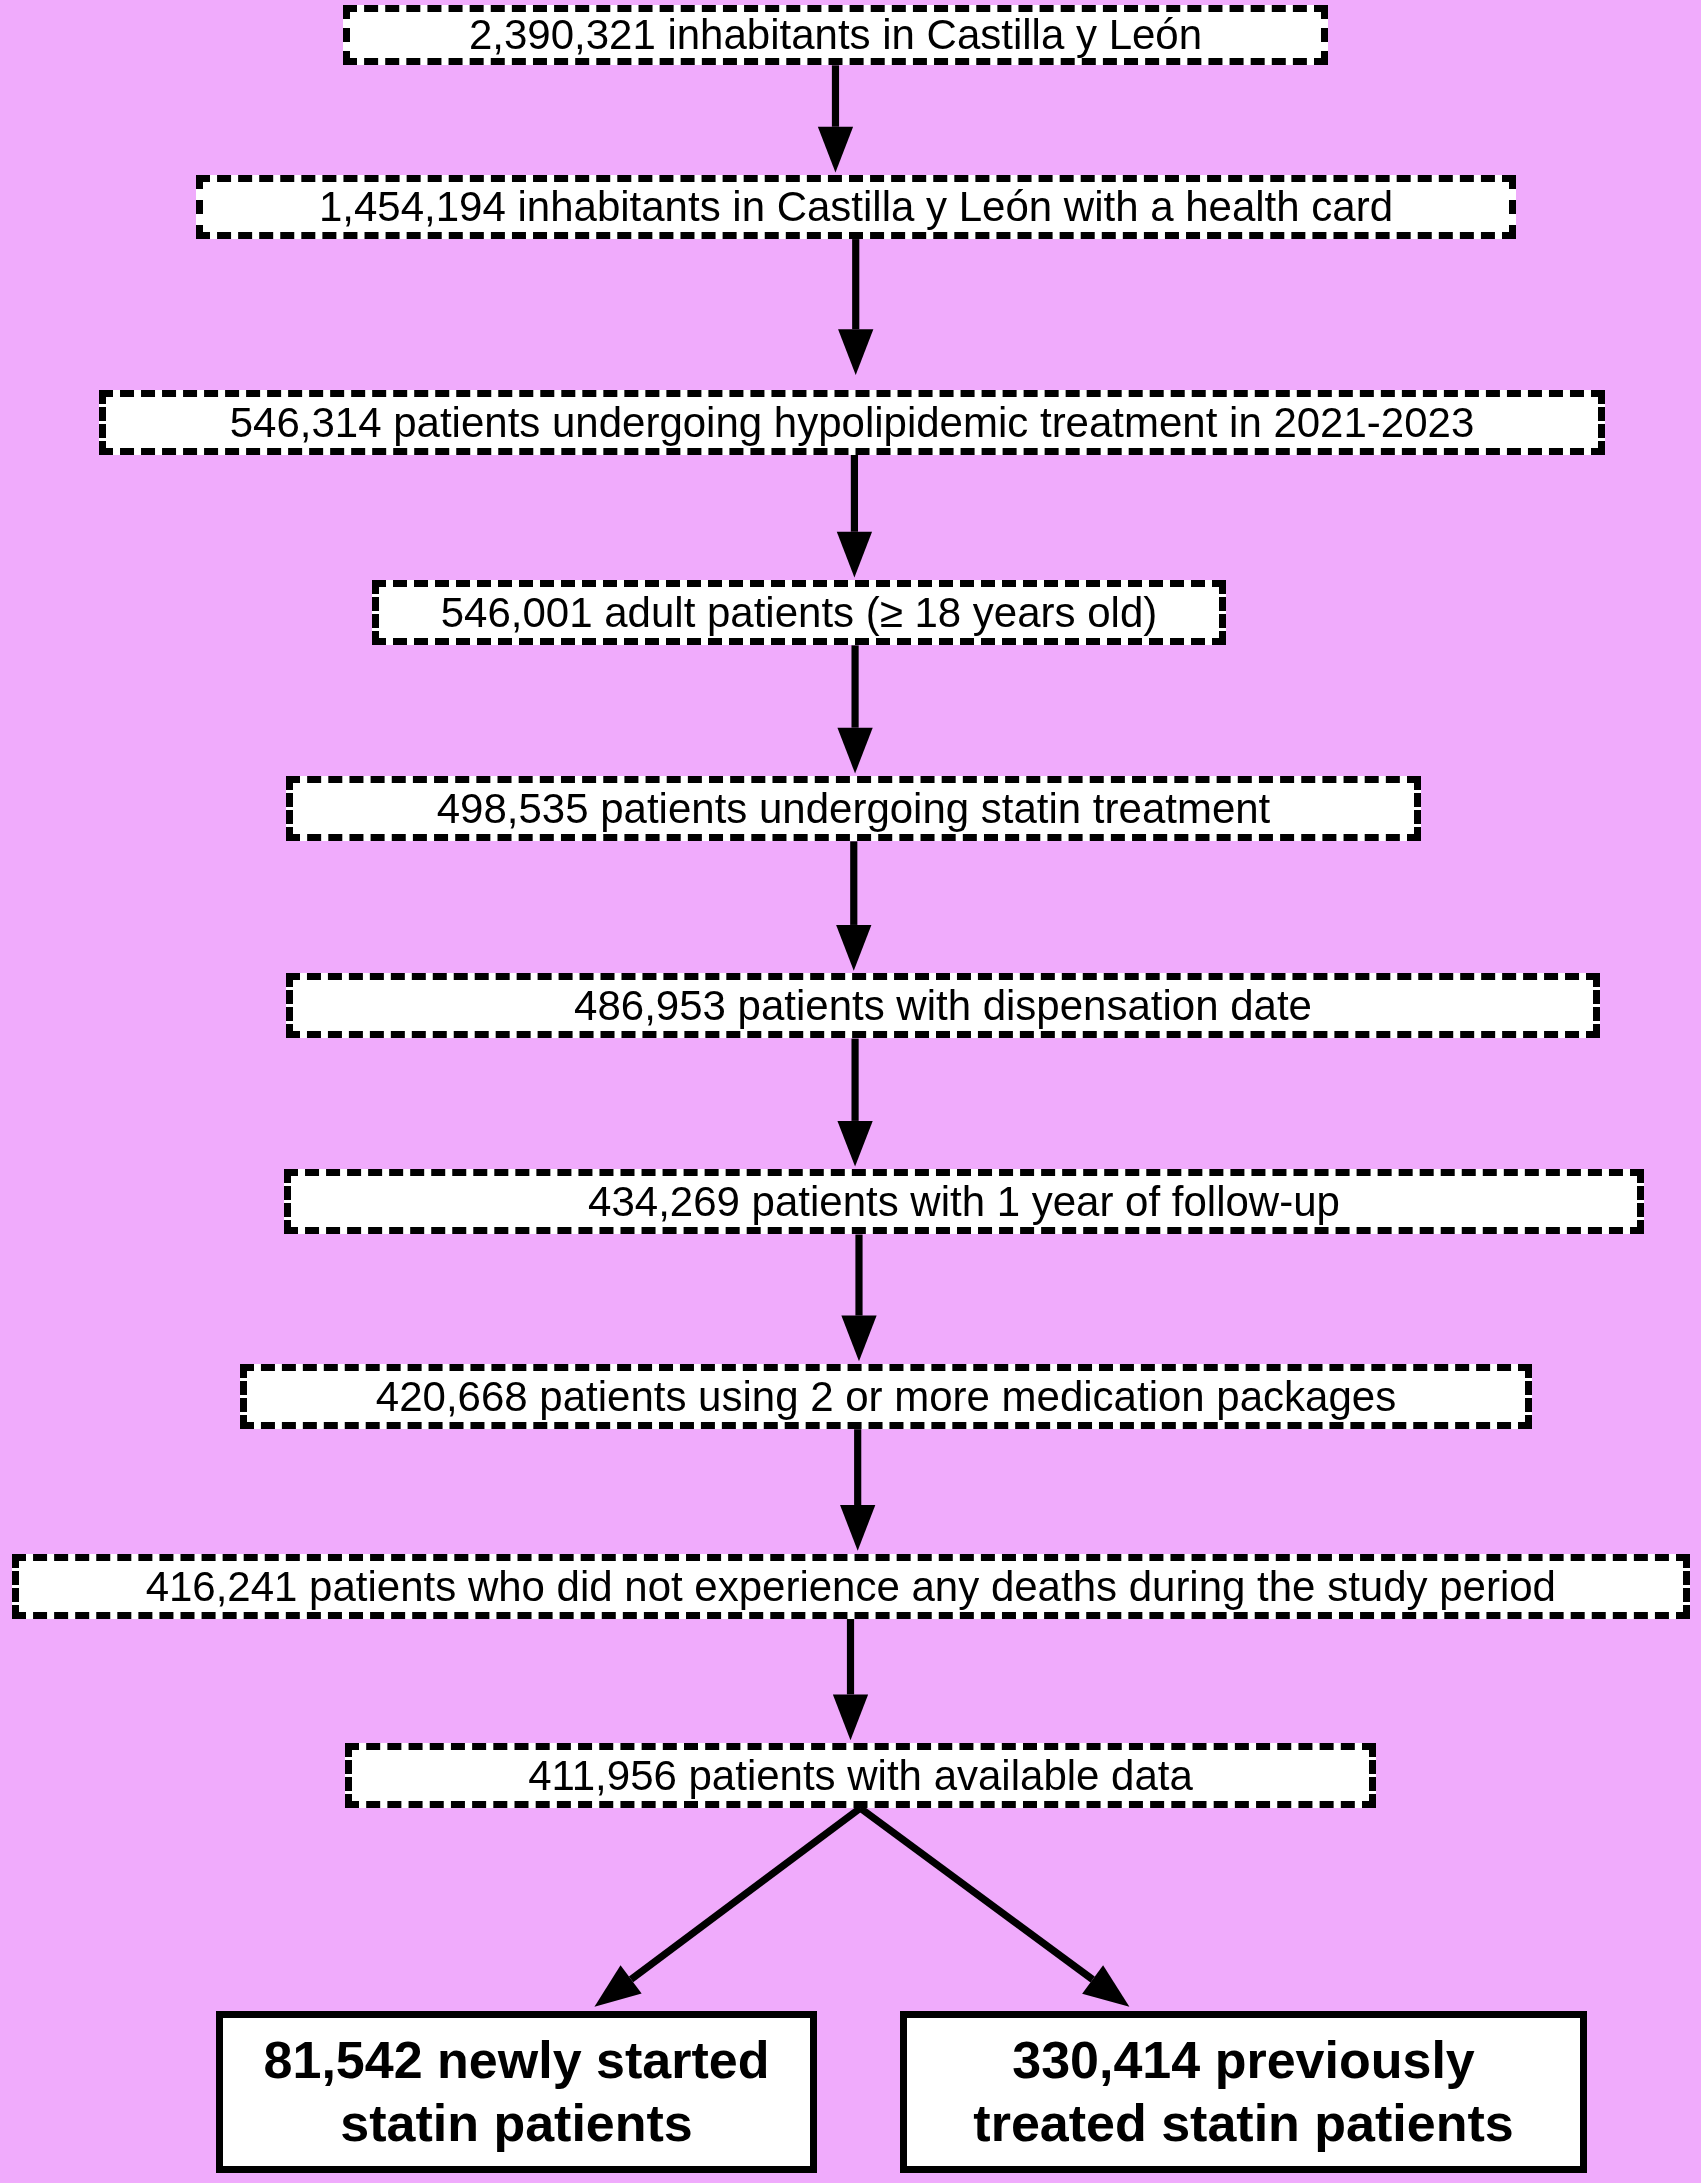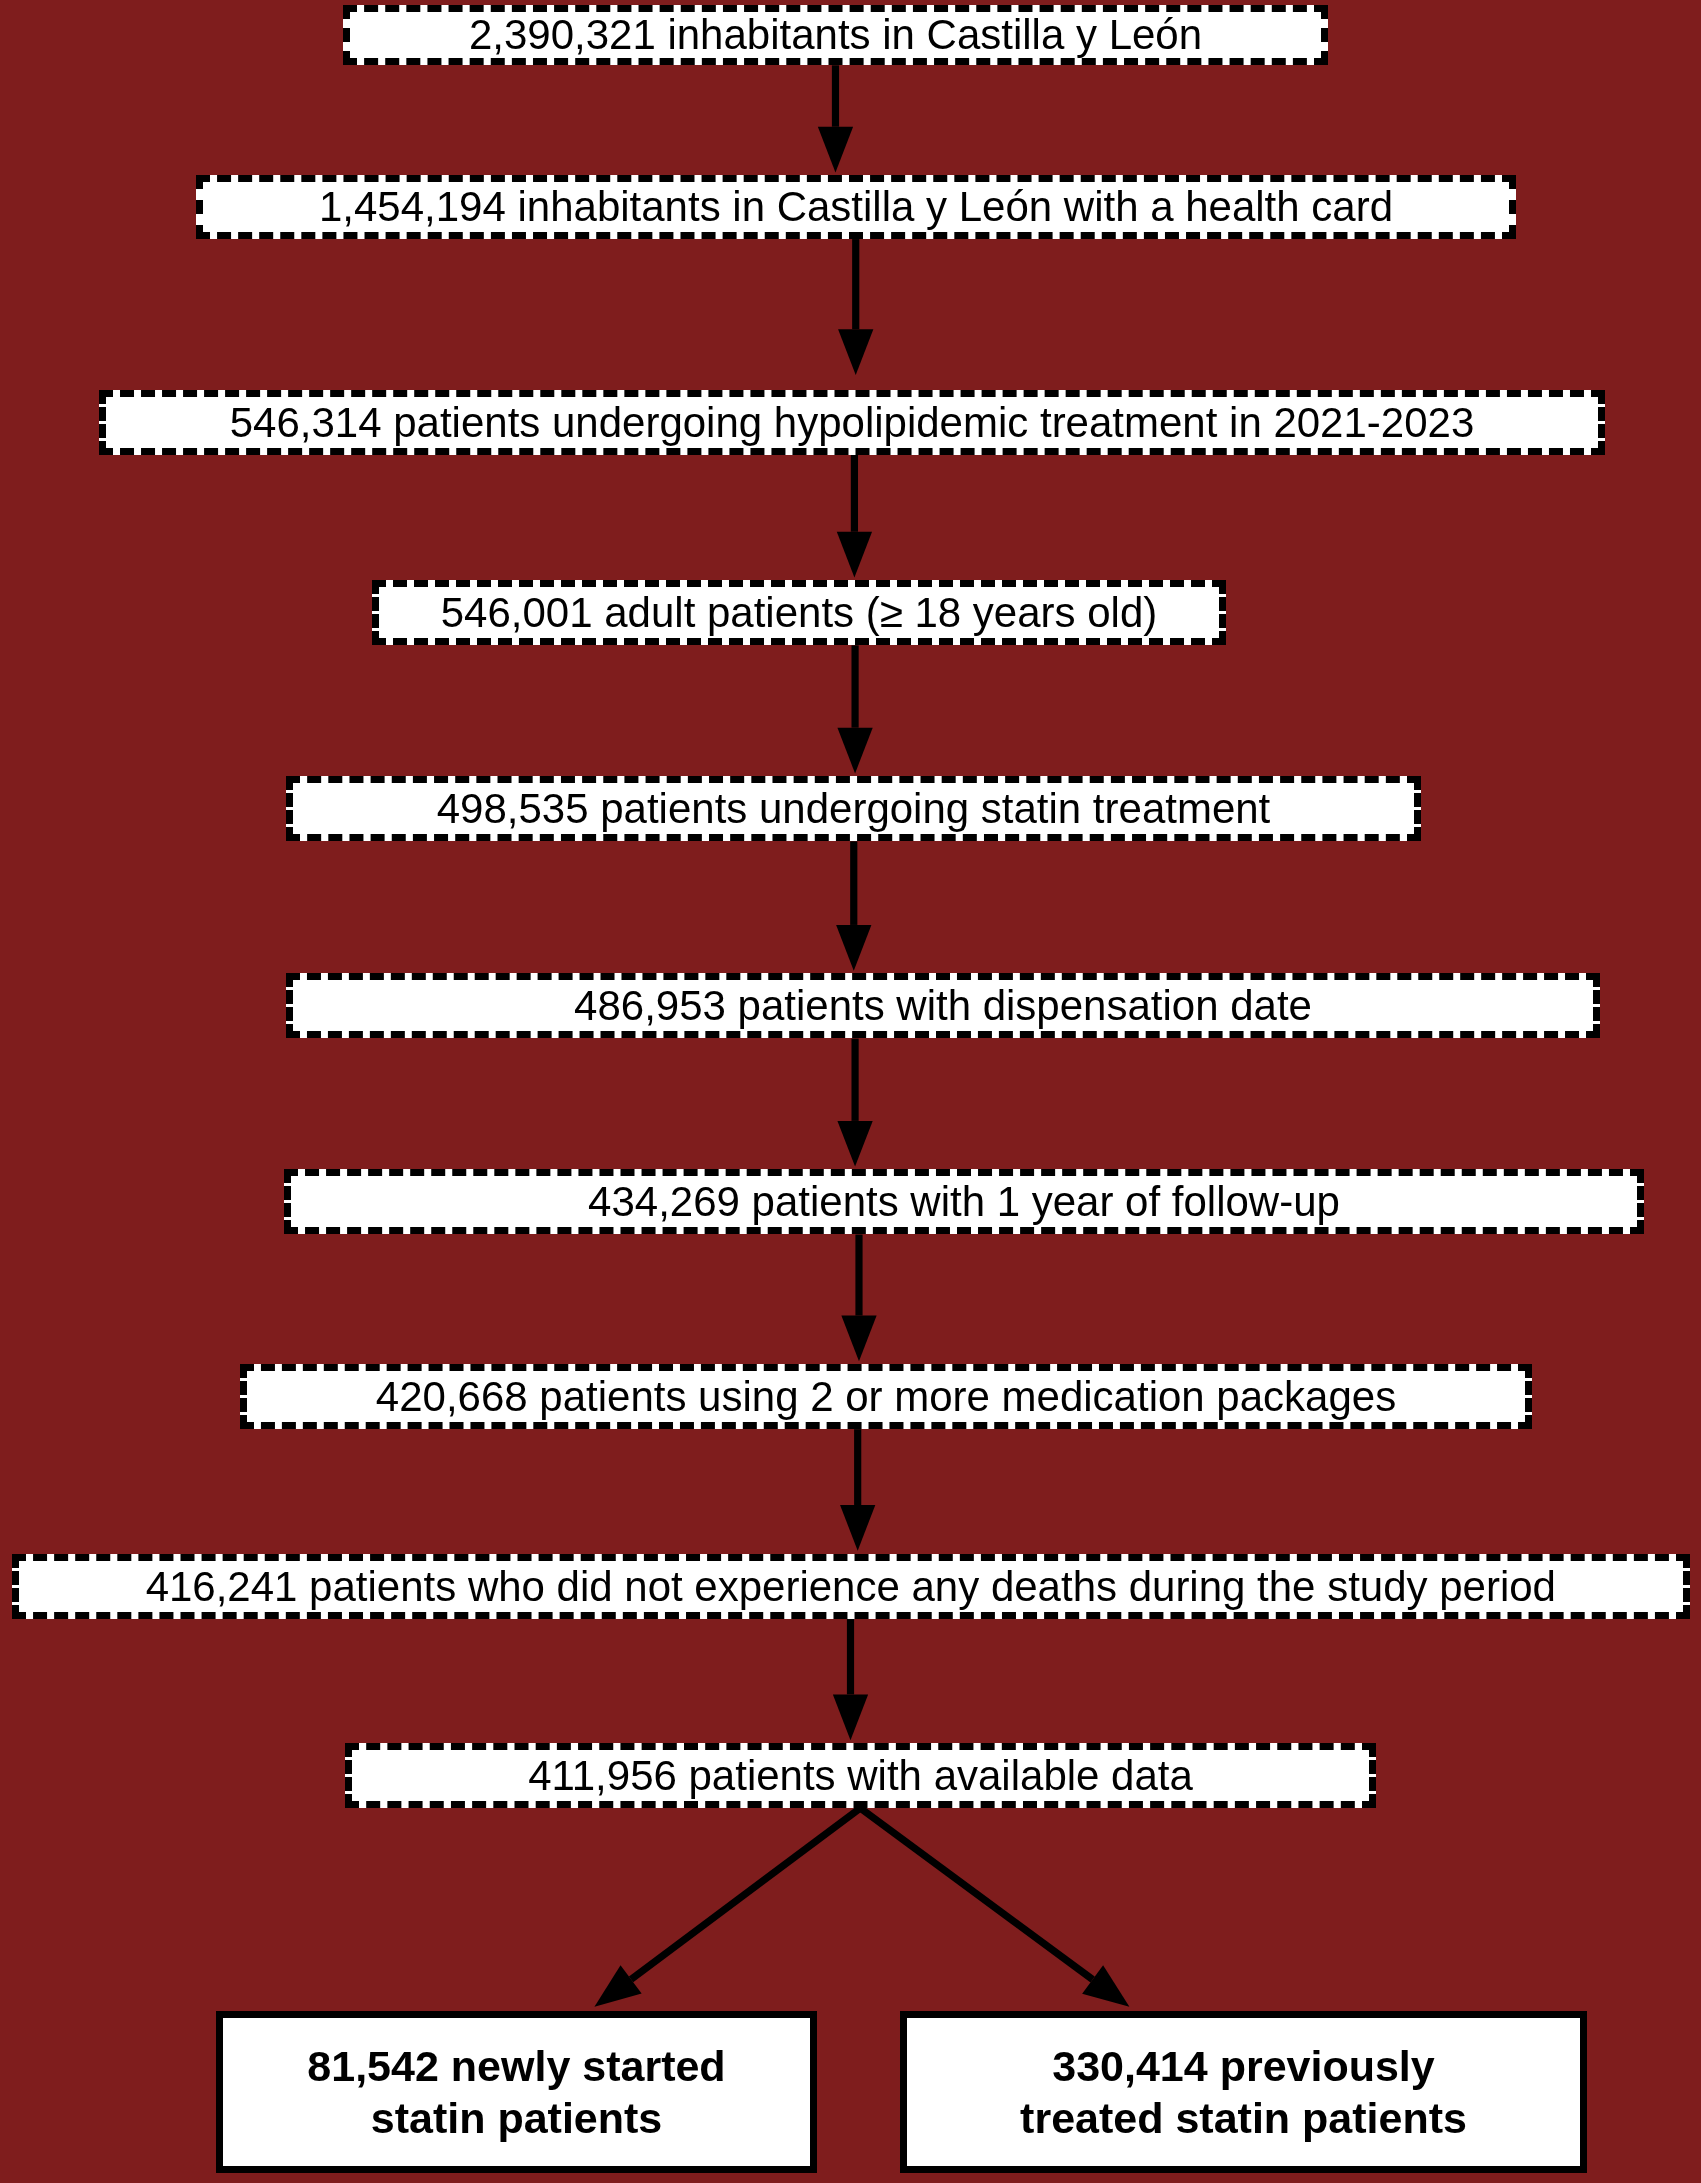--- a/index.html
+++ b/index.html
@@ -7,21 +7,21 @@
     padding: 0;
     background: #ffffff;
   }
   body {
     font-family: "Liberation Sans", sans-serif;
   }
   #flowchart {
     position: relative;
     width: 1701px;
     height: 2183px;
-    background: #7f1d1d;
+    background: #f0abfc;
     overflow: hidden;
   }
   .node {
     position: absolute;
     box-sizing: border-box;
     background: #ffffff;
     display: flex;
     align-items: center;
     justify-content: center;
     text-align: center;
@@ -38,21 +38,21 @@
     width: 100%;
     padding: 0 11.8px;
     box-sizing: border-box;
     font-size: 42px;
     line-height: 1.18;
     letter-spacing: 0px;
     white-space: pre-line;
   }
   .node.terminal .node-label {
     font-weight: bold;
-    font-size: 43px;
+    font-size: 52px;
     line-height: 1.22;
   }
   .connector {
     position: absolute;
     overflow: visible;
     pointer-events: none;
   }
   .conn-line {
     stroke: #000000;
     stroke-width: 11;

